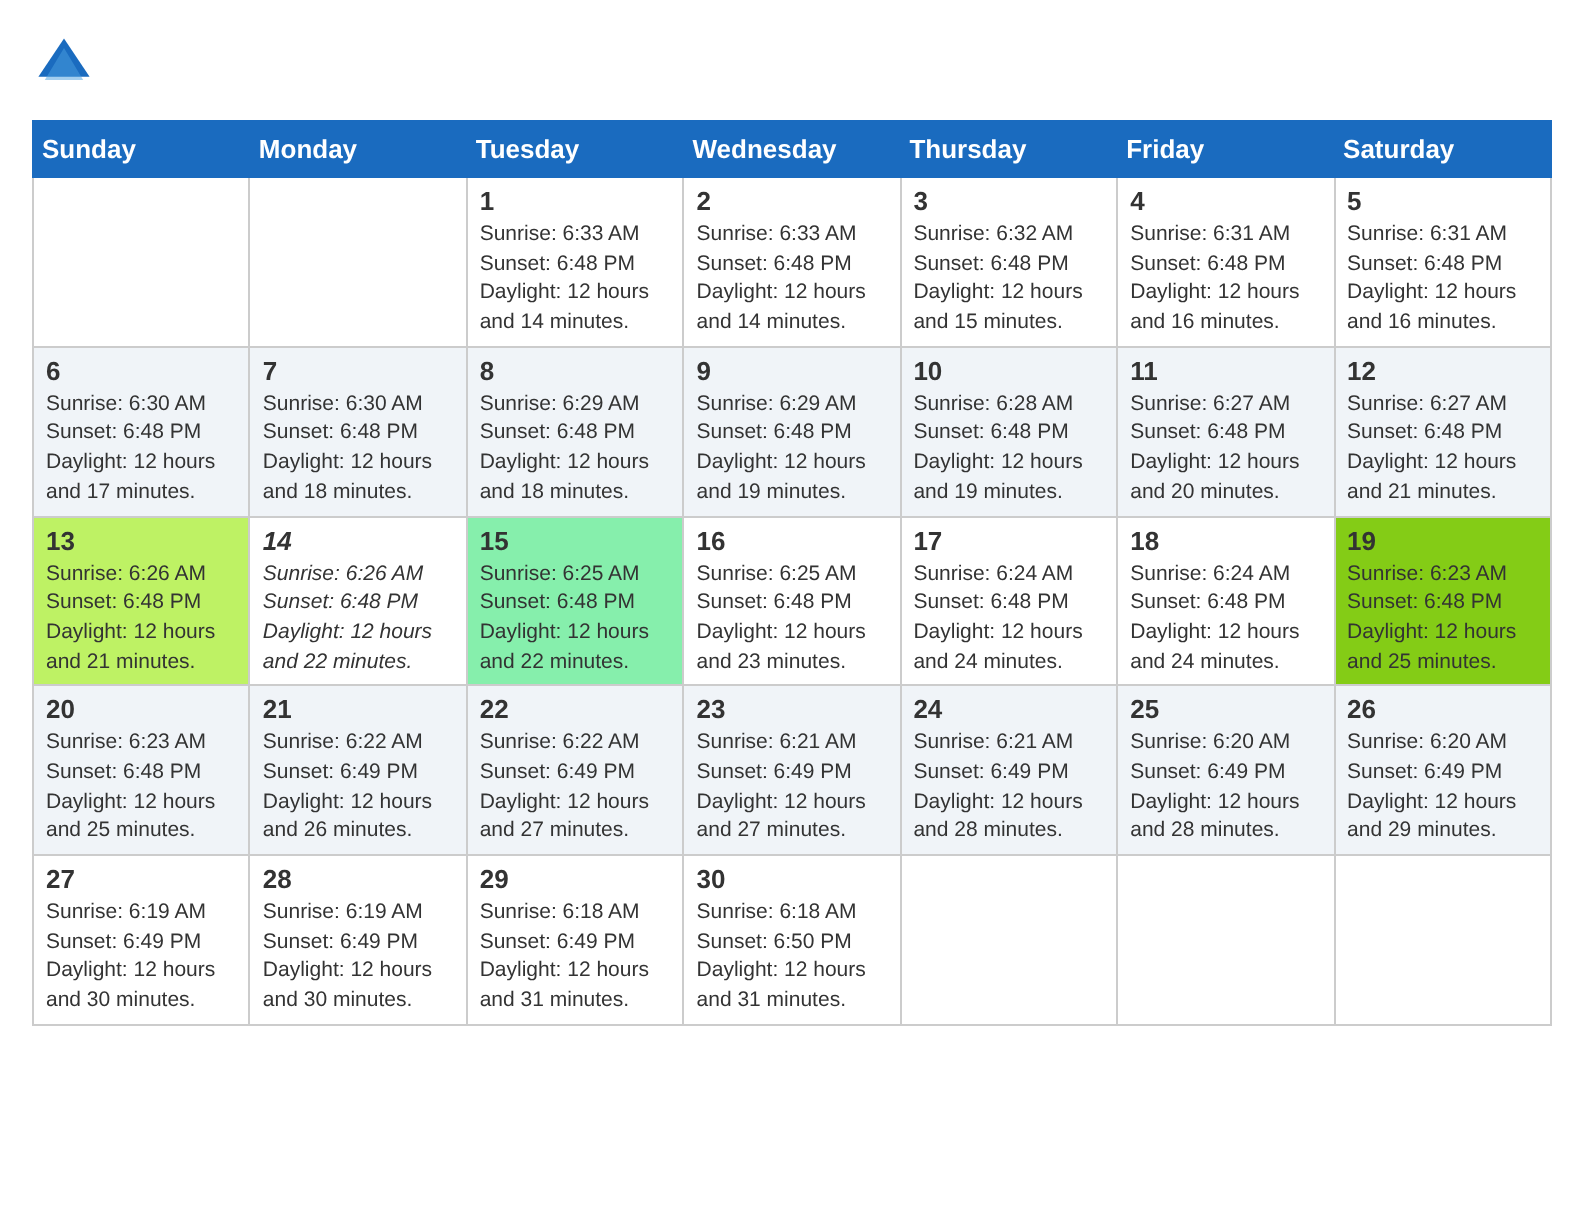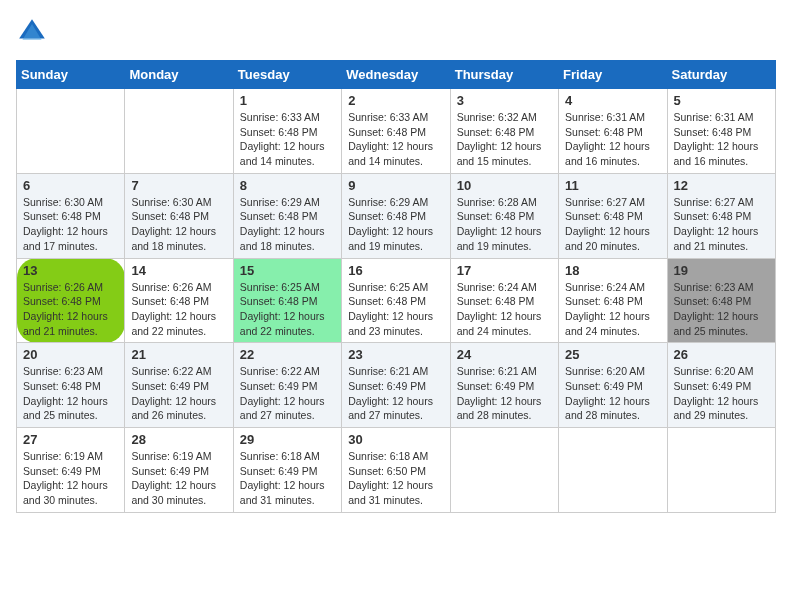--- a/index.html
+++ b/index.html
@@ -172,45 +172,45 @@
         <td style="background: rgb(240, 244, 248);">
           <span class="day-number">11</span>
           <div class="day-info">Sunrise: 6:27 AM<br>Sunset: 6:48 PM<br>Daylight: 12 hours<br>and 20 minutes.</div>
         </td>
         <td style="background: rgb(240, 244, 248);">
           <span class="day-number">12</span>
           <div class="day-info">Sunrise: 6:27 AM<br>Sunset: 6:48 PM<br>Daylight: 12 hours<br>and 21 minutes.</div>
         </td>
       </tr>
       <tr>
-        <td style="background: #84cc16; border-radius: 20px;">
+        <td style="background: #bef264;">
           <span class="day-number">13</span>
           <div class="day-info">Sunrise: 6:26 AM<br>Sunset: 6:48 PM<br>Daylight: 12 hours<br>and 21 minutes.</div>
         </td>
-        <td style="background: rgb(255, 255, 255);">
+        <td style="background: rgb(255, 255, 255); font-style: italic;">
           <span class="day-number">14</span>
           <div class="day-info">Sunrise: 6:26 AM<br>Sunset: 6:48 PM<br>Daylight: 12 hours<br>and 22 minutes.</div>
         </td>
         <td style="background: #86efac; margin-top: 33px;">
           <span class="day-number">15</span>
           <div class="day-info">Sunrise: 6:25 AM<br>Sunset: 6:48 PM<br>Daylight: 12 hours<br>and 22 minutes.</div>
         </td>
         <td style="background: rgb(255, 255, 255);">
           <span class="day-number">16</span>
           <div class="day-info">Sunrise: 6:25 AM<br>Sunset: 6:48 PM<br>Daylight: 12 hours<br>and 23 minutes.</div>
         </td>
         <td style="background: rgb(255, 255, 255);">
           <span class="day-number">17</span>
           <div class="day-info">Sunrise: 6:24 AM<br>Sunset: 6:48 PM<br>Daylight: 12 hours<br>and 24 minutes.</div>
         </td>
         <td style="background: rgb(255, 255, 255); margin-top: 41px;">
           <span class="day-number">18</span>
           <div class="day-info">Sunrise: 6:24 AM<br>Sunset: 6:48 PM<br>Daylight: 12 hours<br>and 24 minutes.</div>
         </td>
-        <td style="background: #a3a3a3; margin-top: 44px;">
+        <td style="background: #84cc16; margin-top: 44px;">
           <span class="day-number">19</span>
           <div class="day-info">Sunrise: 6:23 AM<br>Sunset: 6:48 PM<br>Daylight: 12 hours<br>and 25 minutes.</div>
         </td>
       </tr>
       <tr>
         <td style="background: rgb(240, 244, 248); margin-top: 12px;">
           <span class="day-number">20</span>
           <div class="day-info">Sunrise: 6:23 AM<br>Sunset: 6:48 PM<br>Daylight: 12 hours<br>and 25 minutes.</div>
         </td>
         <td style="background: rgb(240, 244, 248);">

